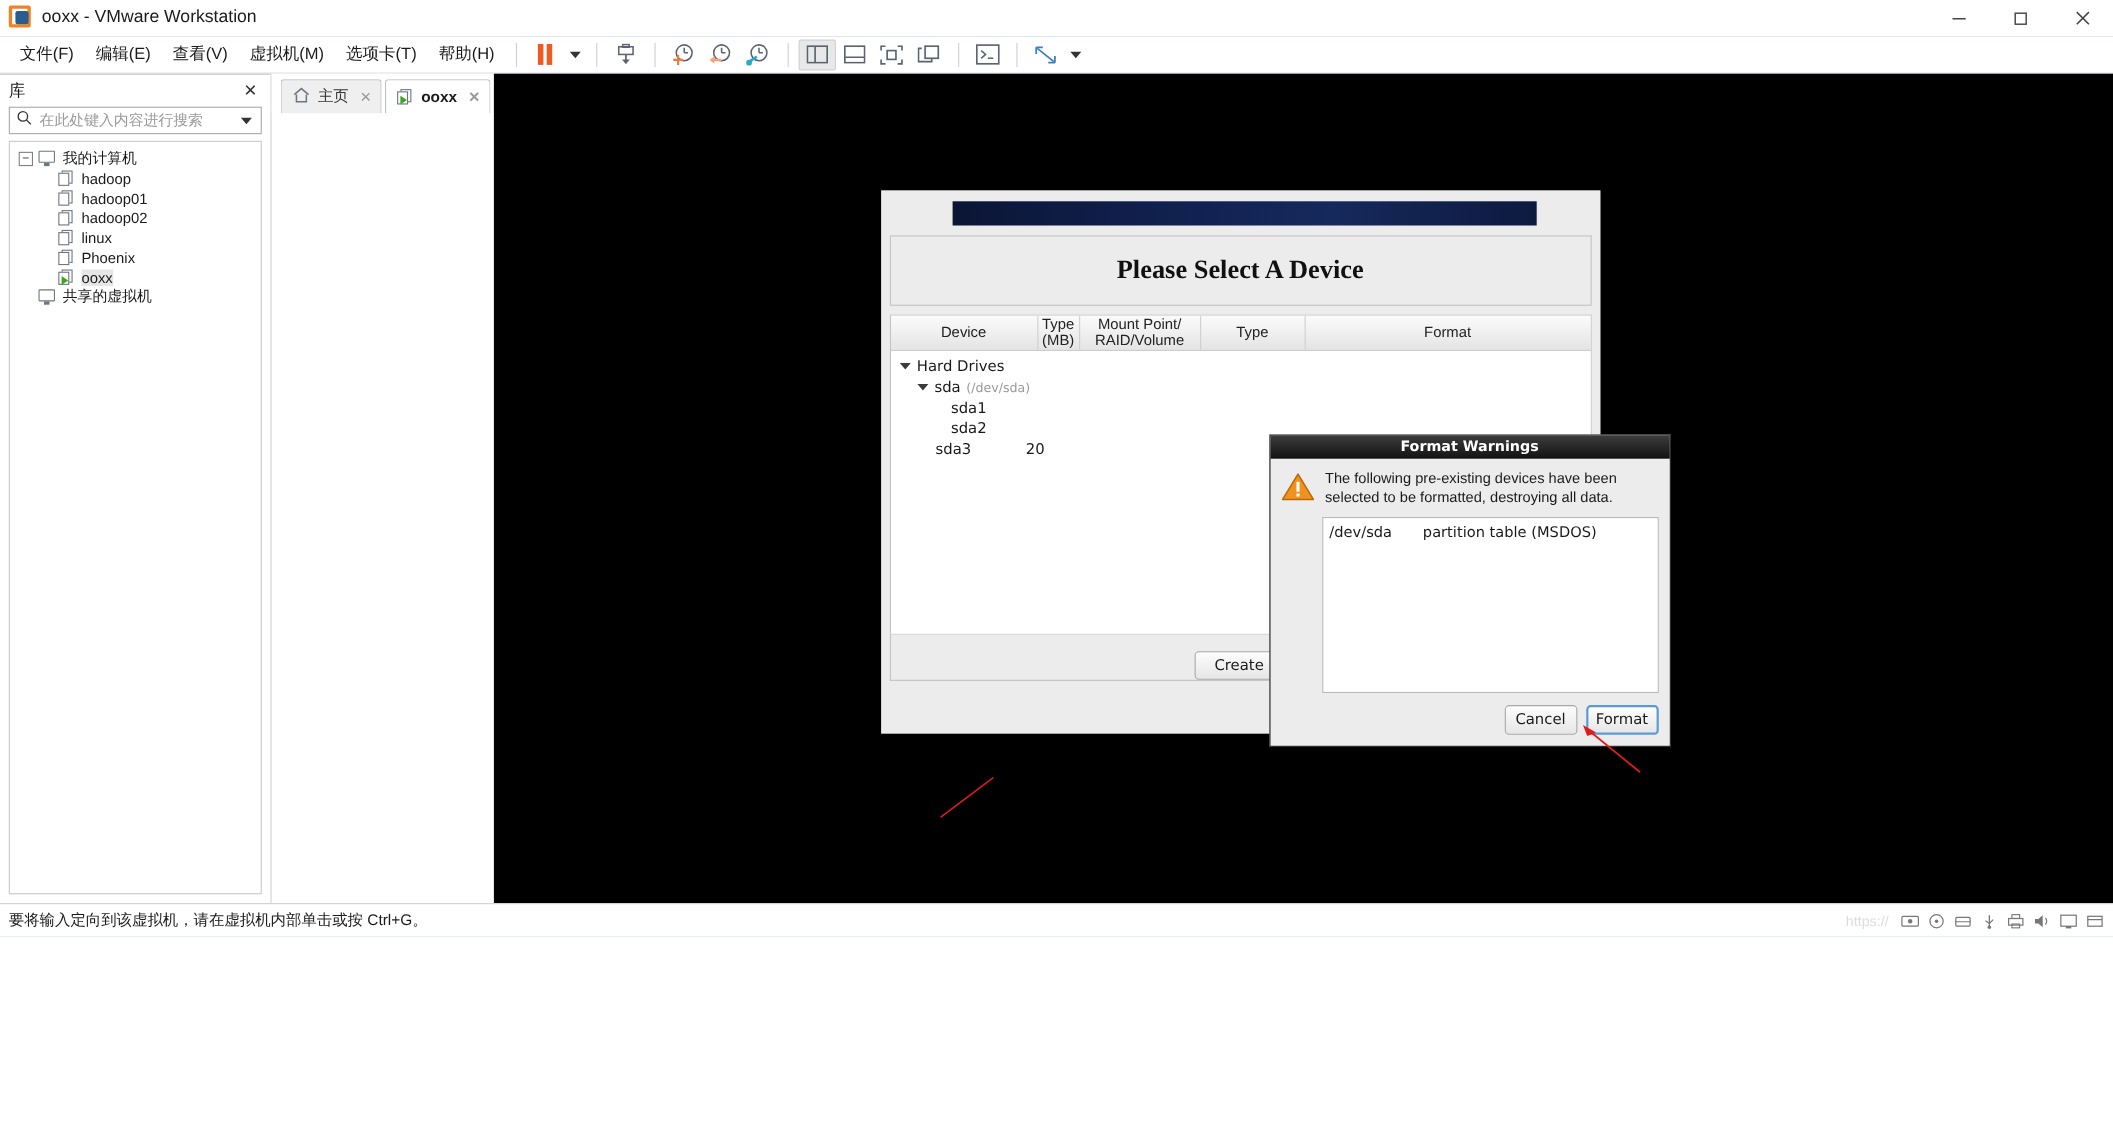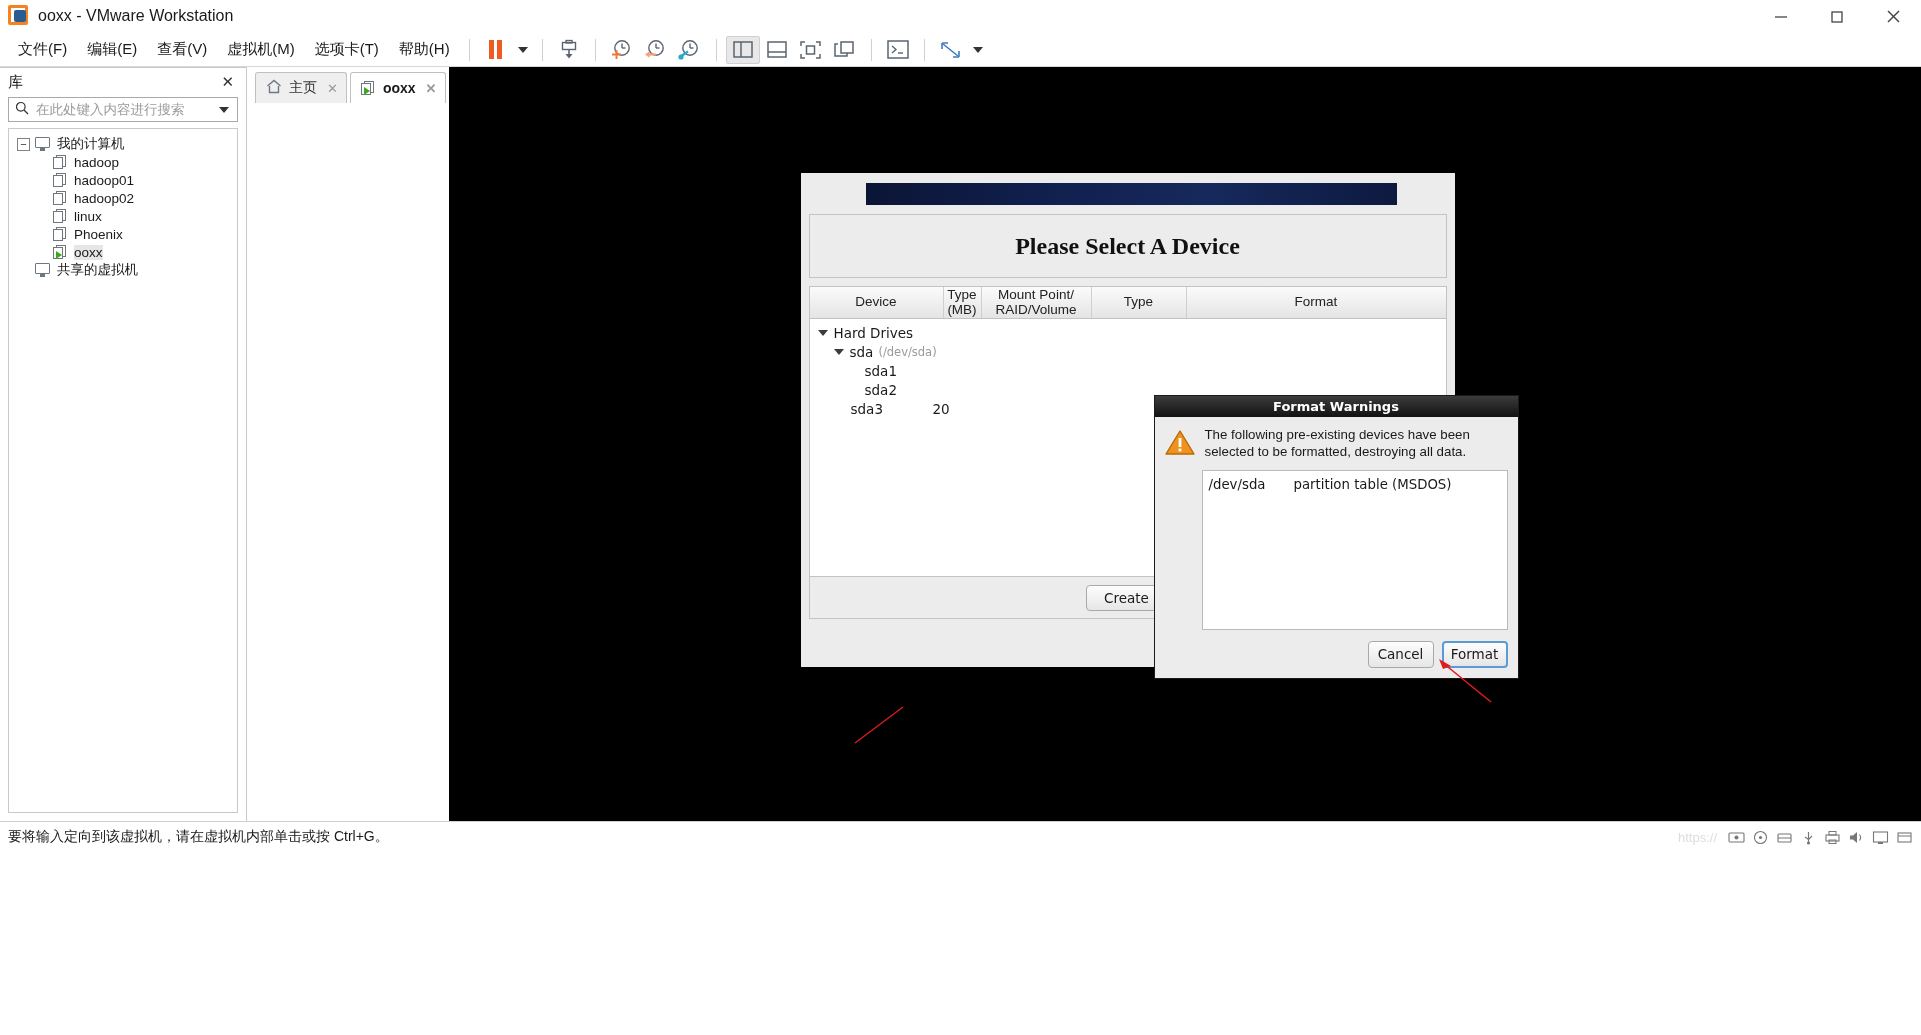--- a/index.html
+++ b/index.html
@@ -369,21 +369,21 @@
   }
   .dev-sub { color: #9a9a9a; font-size: 11.5px; margin-left: 5px; }
   .btnbar {
     margin: 0 0 0 8px;
     width: 638px;
     border: 1px solid #c3c3c3;
     border-top: none;
     background: #ececec;
     height: 42px;
     display: flex;
-    align-items: center;
+    align-items: flex-end;
     justify-content: flex-end;
     padding-right: 8px;
     gap: 8px;
     flex: none;
   }
   .gbtn {
     min-width: 82px;
     height: 26px;
     border: 1px solid #a9a9a9;
     border-radius: 4px;

